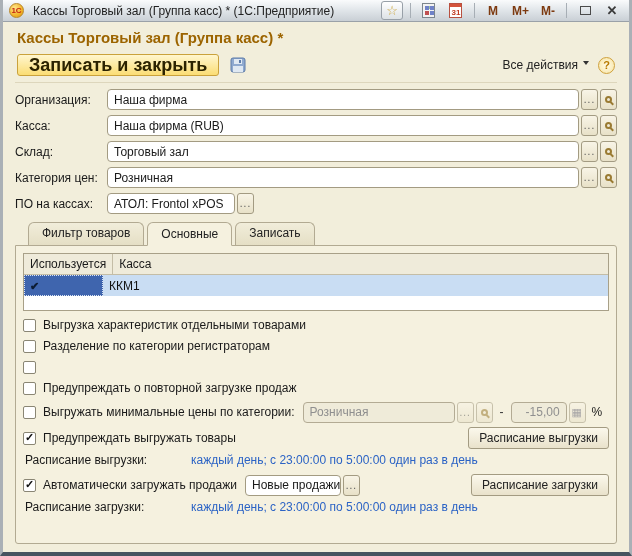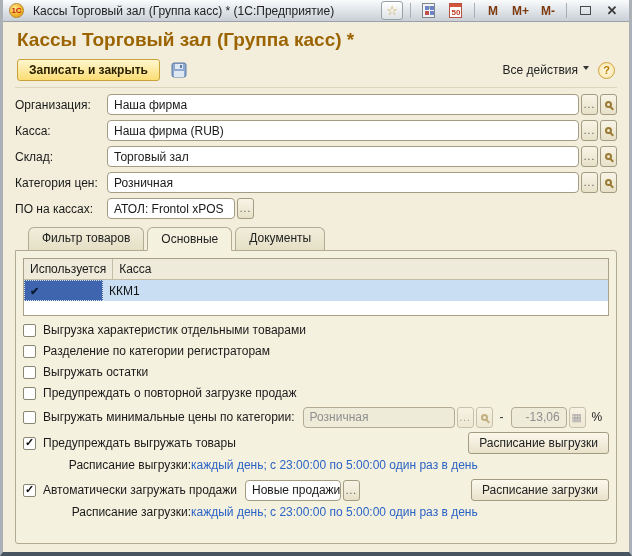--- a/index.html
+++ b/index.html
@@ -39,26 +39,26 @@
   .calc-icon::after { content:""; position:absolute; left:2px; bottom:2px; width:4px; height:4px;
     background:#c05050; box-shadow:5px 0 0 #6f82c8, 0 -5px 0 #6f82c8, 5px -5px 0 #6f82c8; }
   .cal-icon { width:13px; height:15px; background:#fff; border:1px solid #b85040; position:relative; }
   .cal-icon .cal-top { position:absolute; top:0; left:0; right:0; height:3px; background:#d4543c; }
   .cal-icon .cal-num { position:absolute; bottom:0px; left:0; right:0; text-align:center; font-size:8px; color:#c03a20; font-weight:bold; }
   .m-btn { color:#7d3a10; font-weight:bold; font-size:12px; padding:0 3px; }
   .win-max { width:11px; height:9px; border:1px solid #4a4a4a; background:transparent; }
   .win-close { font-size:13px; font-weight:bold; color:#3a3a3a; line-height:1; }
   
   .page { flex:1; padding:4px 12px 0 12px; display:flex; flex-direction:column; overflow:hidden; }
-  .page-title { font-size:19px; font-weight:bold; color:#9c6400; margin:3px 0 8px 2px; }
+  .page-title { font-size:15px; font-weight:bold; color:#9c6400; margin:3px 0 8px 2px; }
   .cmdbar { display:flex; align-items:center; gap:7px; padding:0 2px 6px 2px; border-bottom:1px solid #ddd6bc; margin-bottom:6px; }
   .btn-primary {
     height:22px; padding:0 11px; display:flex; align-items:center;
     background:linear-gradient(#fff6cf,#fbdd74); border:1px solid #caa23c; border-radius:3px;
-    font-weight:bold; color:#2b2200; font-size:12px;
+    font-weight:bold; color:#2b2200; font-size:18px;
   }
   .icon-btn { width:24px; height:22px; display:flex; align-items:center; justify-content:center; border-radius:3px; }
   .spacer { flex:1; }
   .all-actions { display:flex; align-items:flex-start; gap:5px; color:#222; padding:0 2px; }
   .dd-arrow { width:0; height:0; border:3px solid transparent; border-top:4px solid #333; margin-top:3px; }
   .help-circle {
     width:17px; height:17px; border-radius:50%; border:1px solid #cfa13d;
     background:radial-gradient(#fffbe8,#f7e3a0); color:#b87a00; font-weight:bold; font-size:11px;
     display:flex; align-items:center; justify-content:center;
   }
@@ -87,21 +87,21 @@
   
   .tabs { display:flex; margin:3px 0 0 13px; position:relative; z-index:2; }
   .tab {
     padding:3px 13px 4px; margin-right:3px;
     border:1px solid #b2aa92; border-bottom:none; border-radius:6px 6px 0 0;
     background:linear-gradient(#f1edda,#e5dfc5); color:#222;
   }
   .tab.active { background:#f5f1df; border-bottom:1px solid #f5f1df; margin-bottom:-1px; padding-top:4px; }
   .panel {
     flex:1; border:1px solid #b2aa92; background:#f5f1df; border-radius:0 3px 3px 3px;
-    padding:7px; margin-bottom:8px; display:flex; flex-direction:column; overflow:hidden;text-align:right;
+    padding:7px; margin-bottom:8px; display:flex; flex-direction:column; overflow:hidden;
   }
   
   .tbl { border:1px solid #a8a088; background:#fff; margin-bottom:6px; }
   .tbl-head { display:flex; background:#efebda; border-bottom:1px solid #c4bda6; height:21px; }
   .th-used { flex:0 0 79px; border-right:1px solid #c4bda6; display:flex; align-items:center; padding:0 6px; }
   .th-kassa { flex:1; display:flex; align-items:center; padding:0 6px; }
   .tbl-row { display:flex; height:21px; background:#c9ddf3; }
   .cell-used { flex:0 0 79px; background:#3f65ae; border:1px dotted #dce6f5; display:flex; align-items:center; padding-left:5px; }
   .cellmark.checked::after { content:"✔"; color:#0b1b33; font-size:11px; font-weight:bold; }
   .cell-kassa { flex:1; display:flex; align-items:center; padding:0 6px; color:#111; }
@@ -143,21 +143,21 @@
     <div class="tb-btn framed">
       <span class="star-glyph">☆</span>
     </div>
     <div class="tb-sep"></div>
     <div class="tb-btn">
       <span class="calc-icon"></span>
     </div>
     <div class="tb-btn">
       <span class="cal-icon">
         <span class="cal-top"></span>
-        <span class="cal-num">50</span>
+        <span class="cal-num">31</span>
       </span>
     </div>
     <div class="tb-sep"></div>
     <div class="tb-btn m-btn">M</div>
     <div class="tb-btn m-btn">M+</div>
     <div class="tb-btn m-btn">M-</div>
     <div class="tb-sep"></div>
     <div class="tb-btn">
       <span class="win-max"></span>
     </div>
@@ -227,21 +227,21 @@
 
     <div class="frow">
       <div class="flabel">ПО на кассах:</div>
       <div class="input pos-input">АТОЛ: Frontol xPOS</div>
       <div class="mini-btn">...</div>
     </div>
 
     <div class="tabs">
       <div class="tab">Фильтр товаров</div>
       <div class="tab active">Основные</div>
-      <div class="tab">Документы</div>
+      <div class="tab">Записать</div>
     </div>
 
     <div class="panel">
 
       <div class="tbl">
         <div class="tbl-head">
           <div class="th-used">Используется</div>
           <div class="th-kassa">Касса</div>
         </div>
         <div class="tbl-row">
@@ -256,37 +256,36 @@
       <div class="cbrow">
         <span class="cb"></span>
         <span class="cb-label">Выгрузка характеристик отдельными товарами</span>
       </div>
       <div class="cbrow">
         <span class="cb"></span>
         <span class="cb-label">Разделение по категории регистраторам</span>
       </div>
       <div class="cbrow">
         <span class="cb"></span>
-        <span class="cb-label">Выгружать остатки</span>
       </div>
       <div class="cbrow">
         <span class="cb"></span>
         <span class="cb-label">Предупреждать о повторной загрузке продаж</span>
       </div>
 
       <div class="cbrow tall">
         <span class="cb"></span>
         <span class="cb-label">Выгружать минимальные цены по категории:</span>
         <div class="input dis-input cat-input">Розничная</div>
         <div class="mini-btn disabled">...</div>
         <div class="mini-btn disabled">
             <span class="mag"></span>
           </div>
         <span class="dash">-</span>
-        <div class="input dis-input pct-input">-13,06</div>
+        <div class="input dis-input pct-input">-15,00</div>
         <div class="mini-btn disabled">
             <span class="calcbtn-glyph">▦</span>
           </div>
         <span class="pct-sign">%</span>
       </div>
 
       <div class="cbrow tall" style="margin-bottom:3px;">
         <span class="cb checked"></span>
         <span class="cb-label">Предупреждать выгружать товары</span>
         <div class="btn">Расписание выгрузки</div>

